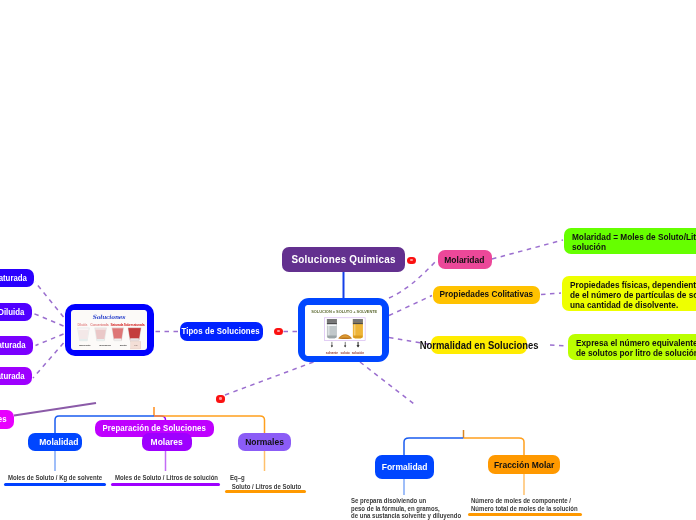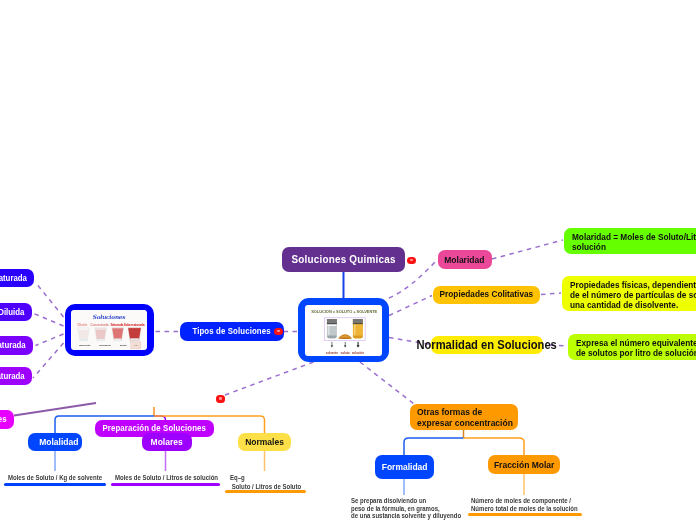--- a/index.html
+++ b/index.html
@@ -25,27 +25,27 @@
   #img-center svg{background:#fff;border-radius:3px;}
   #img-left{left:64.5px;top:304px;width:89.5px;height:52px;background:#0000ff;border-radius:10px;}
   #img-left svg{background:#fcfaf8;border-radius:3px;}
 
   
   #n-central{left:282px;top:247px;width:123px;height:25px;background:#63308f;color:#fff;
     font-size:11.5px;letter-spacing:.25px;border-radius:7px;}
   #b-central{left:407px;top:256.5px;}
 
   
-  #n-tipos{left:179.5px;top:322px;width:104px;height:19px;background:#0022ff;color:#fff;font-size:9.1px;letter-spacing:.15px;}
+  #n-tipos{left:179.5px;top:322px;width:83px;height:19px;background:#0022ff;color:#fff;font-size:9.1px;letter-spacing:.15px;}
   #b-tipos{left:274px;top:327.5px;}
   #n-prep{left:95px;top:389.5px;width:118.5px;height:17.5px;background:#bf00ff;color:#fff;font-size:9.1px;letter-spacing:.15px;margin-top:30px;}
   #b-prep{left:216px;top:395px;}
   #n-molaridad{left:438px;top:250px;width:53.5px;height:18.5px;background:#ec4899;color:#111;font-size:9.9px;}
   #n-colitativas{left:432.5px;top:285.5px;width:107.5px;height:18px;background:#ffc200;color:#111;font-size:9.6px;text-align:center;}
-  #n-normalidad{left:431px;top:336px;width:112px;height:18px;background:#ffec00;color:#111;font-size:13px;}
+  #n-normalidad{left:431px;top:336px;width:96px;height:18px;background:#ffec00;color:#111;font-size:11px;}
   #n-otras{left:410px;top:404px;width:108px;height:26px;background:#ff9900;color:#111;font-size:9.9px;
     white-space:pre;text-align:left;justify-content:flex-start;padding-left:7px;line-height:1.08;padding-top:1px;}
 
   
   #d-molaridad{left:564px;top:227.5px;width:170px;height:26px;background:#66ff00;color:#111;font-size:9.6px;
     white-space:pre;text-align:left;justify-content:flex-start;padding-left:8px;padding-top:2.5px;line-height:1.06;}
   #d-colitativas{left:562px;top:276px;width:172px;height:35px;background:#eeff00;color:#111;font-size:9.6px;
     white-space:pre;text-align:left;justify-content:flex-start;padding-left:8px;padding-top:2.5px;line-height:1.06;}
   #d-normalidad{left:568px;top:333.5px;width:166px;height:26.5px;background:#bbff00;color:#111;font-size:9.6px;
     white-space:pre;text-align:left;justify-content:flex-start;padding-left:8px;padding-top:2.5px;line-height:1.06;}
@@ -58,21 +58,21 @@
   #c-concent{left:-51px;top:336px;width:83.5px;height:18.5px;background:#7a00ff;color:#fff;font-size:9.1px;
     justify-content:flex-end;padding-right:7px;}
   #c-satur{left:-52px;top:367px;width:84px;height:18px;background:#9e00ff;color:#fff;font-size:9.1px;
     justify-content:flex-end;padding-right:7px;}
   #c-solucs{left:-42px;top:409.5px;width:56px;height:19px;background:#e800ff;color:#fff;font-size:9.1px;
     justify-content:flex-end;padding-right:7px;}
 
   
   #p-molalidad{left:28px;top:433px;width:53.5px;height:17.5px;background:#0046ff;color:#fff;font-size:9.9px;justify-content:flex-end;}
   #p-molares{left:142px;top:433px;width:50px;height:18px;background:#9e00ff;color:#fff;font-size:9.9px;}
-  #p-normales{left:238px;top:433px;width:52.5px;height:18px;background:#fde047;color:#111;font-size:9.9px;}
+  #p-normales{left:238px;top:433px;width:52.5px;height:18px;background:#8b5cf6;color:#111;font-size:9.9px;}
 
   
   #o-formalidad{left:375px;top:455px;width:59px;height:24px;background:#0046ff;color:#fff;font-size:9.9px;}
   #o-fraccion{left:488px;top:455px;width:72px;height:19px;background:#ff9900;color:#111;font-size:9.9px;}
 
   
   .formula{font-size:7.0px;line-height:1.35;white-space:pre;color:#3b3b3b;
            font-family:"Liberation Sans",sans-serif;font-weight:bold;}
   .formula .t{display:inline-block;transform:scaleX(.86);transform-origin:left center;white-space:pre;}
   #f-molalidad{left:8px;top:472.5px;}
@@ -229,22 +229,20 @@
 
   <div class="node" id="n-molaridad">
       <span class="t">Molaridad</span>
     </div>
   <div class="node" id="n-colitativas">
       <span class="t">Propiedades Colitativas</span>
     </div>
   <div class="node" id="n-normalidad">
       <span class="t">Normalidad en Soluciones</span>
     </div>
-  <div class="node la" id="n-otras"><span class="t">Otras formas de
-expresar concentración</span></div>
 
   <div class="node la" id="d-molaridad"><span class="t">Molaridad = Moles de Soluto/Litros de
 solución</span></div>
   <div class="node la" id="d-colitativas"><span class="t">Propiedades físicas, dependientes
 de el número de partículas de soluto en
 una cantidad de disolvente.</span></div>
   <div class="node la" id="d-normalidad"><span class="t">Expresa el número equivalente gramo
 de solutos por litro de solución.</span></div>
 
   <div class="node ra" id="c-sobresat">

